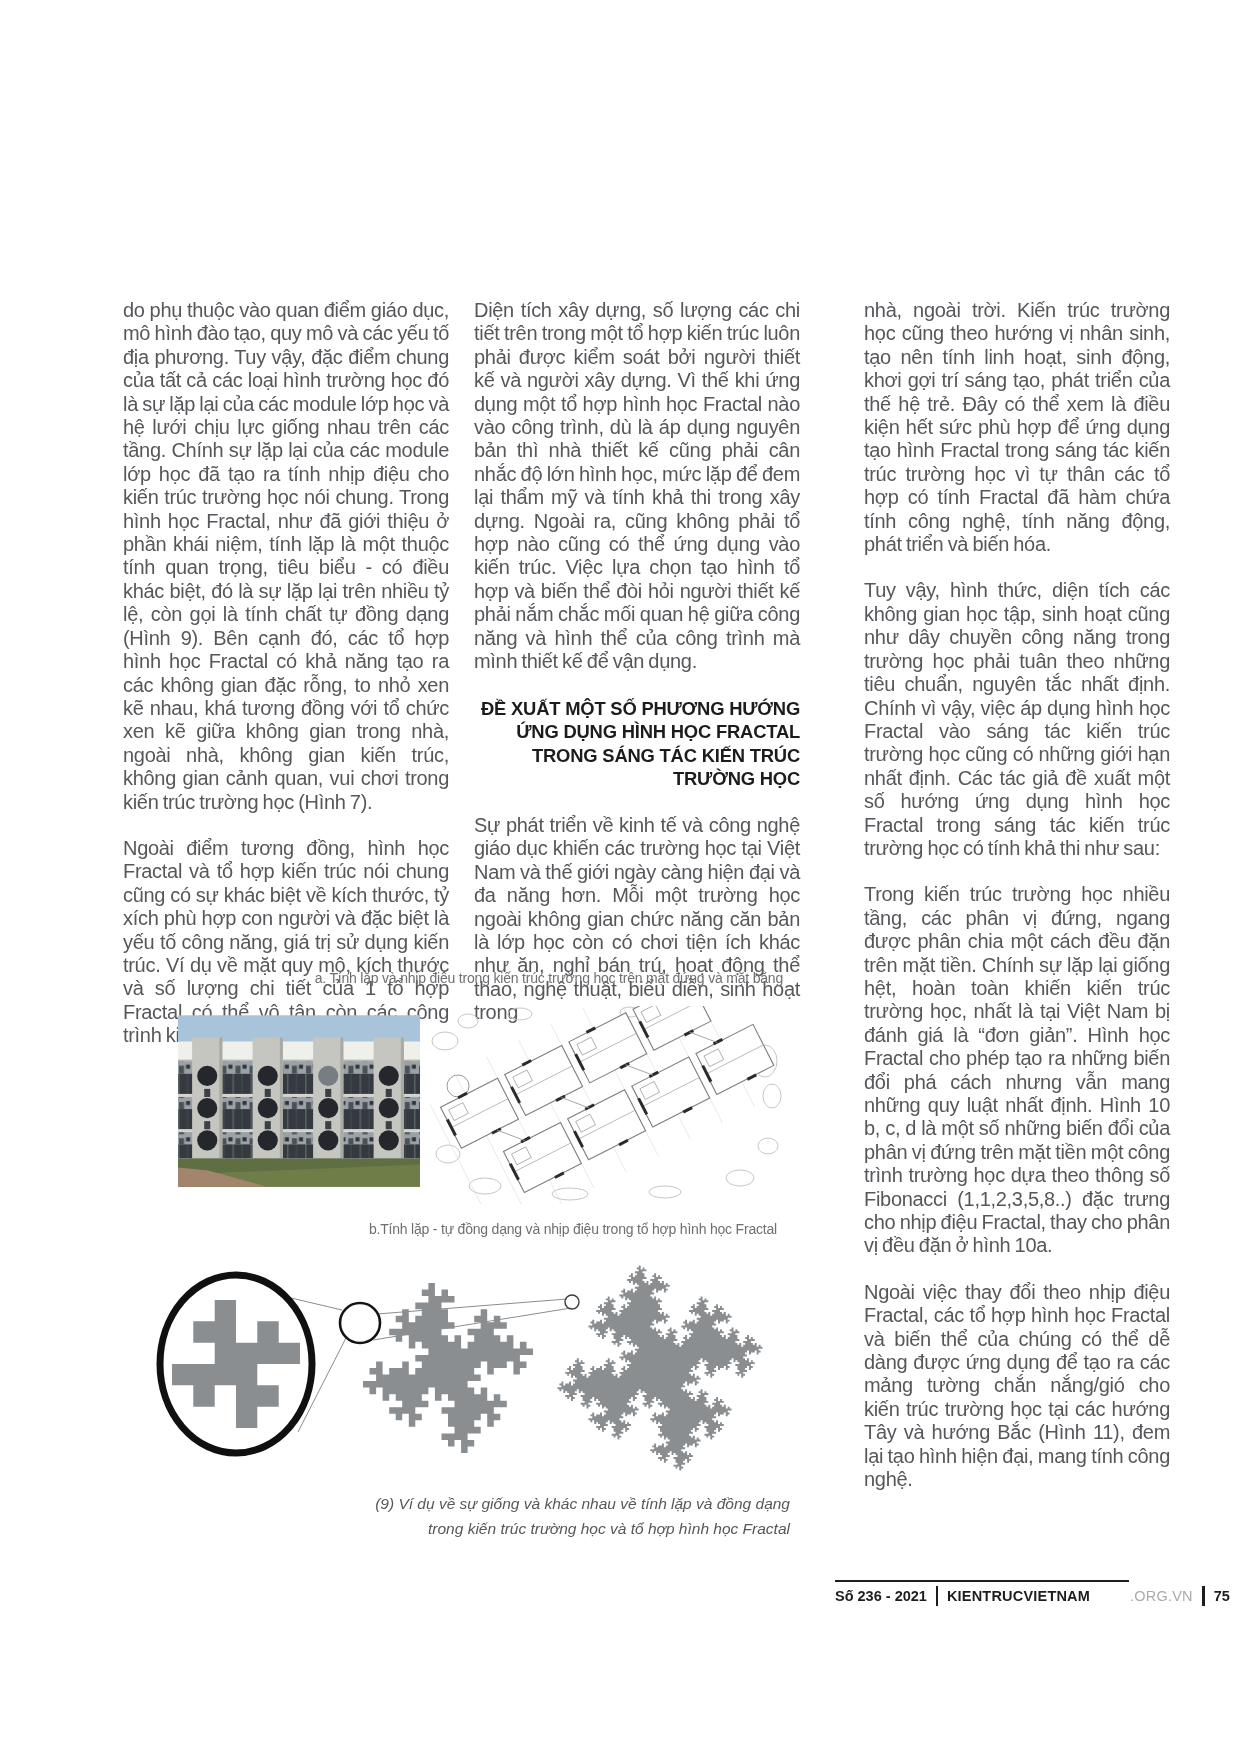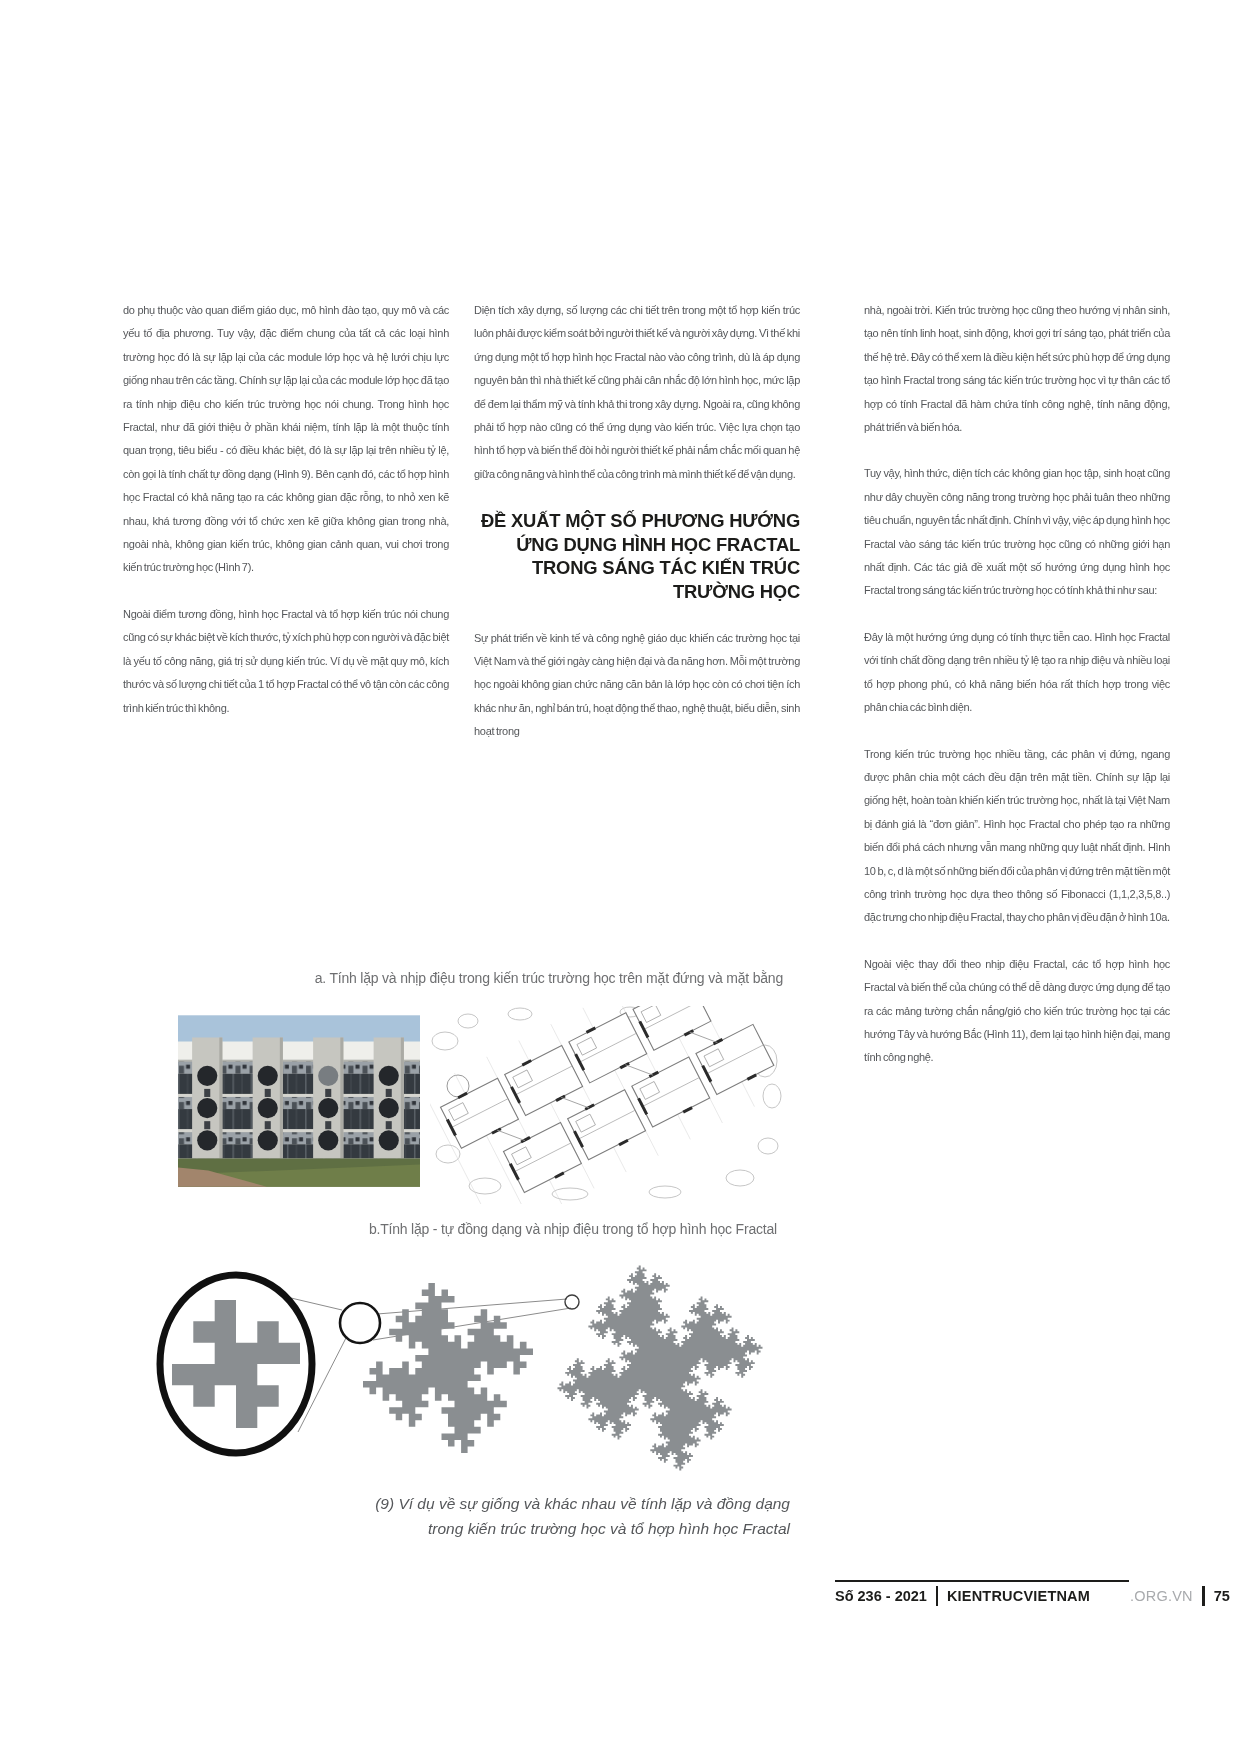--- a/index.html
+++ b/index.html
@@ -1,19 +1,19 @@
 <!DOCTYPE html>
 <html><head>
 <meta charset="utf-8">
 <style>
   html,body{margin:0;padding:0;background:#e8e8e8;}
   .page{position:relative;width:1241px;height:1754px;background:#ffffff;margin:0 auto;
         font-family:"Liberation Sans","DejaVu Sans",sans-serif;overflow:hidden;}
   .col{position:absolute;top:299px;}
-  .col p{margin:0 0 23px 0;font-size:11px;line-height:23.4px;color:#55575a;
+  .col p{margin:0 0 23px 0;font-size:20px;line-height:23.4px;color:#55575a;
          text-align:justify;letter-spacing:-0.3px;word-spacing:-1px;hyphens:none;}
   .col1{left:123px;width:326px;}
   .col2{left:474px;width:326px;}
   .col3{left:864px;width:306px;}
   h2.section{font-size:18.4px;line-height:23.6px;font-weight:bold;color:#1c1c1a;
          margin:23px 0;letter-spacing:-0.2px;text-align:right;}
   p.sub{font-style:italic;}
   .cap{position:absolute;color:#6e6f71;font-size:14px;text-align:right;letter-spacing:-0.2px;}
   .cap-a{left:123px;top:970px;width:660px;}
   .cap-b{left:117px;top:1221px;width:660px;}
@@ -43,21 +43,20 @@
 
   <div class="col col2">
     <p>Diện tích xây dựng, số lượng các chi tiết trên trong một tổ hợp kiến trúc luôn phải được kiểm soát bởi người thiết kế và người xây dựng. Vì thế khi ứng dụng một tổ hợp hình học Fractal nào vào công trình, dù là áp dụng nguyên bản thì nhà thiết kế cũng phải cân nhắc độ lớn hình học, mức lặp để đem lại thẩm mỹ và tính khả thi trong xây dựng. Ngoài ra, cũng không phải tổ hợp nào cũng có thể ứng dụng vào kiến trúc. Việc lựa chọn tạo hình tổ hợp và biến thể đòi hỏi người thiết kế phải nắm chắc mối quan hệ giữa công năng và hình thể của công trình mà mình thiết kế để vận dụng.</p>
     <h2 class="section">ĐỀ XUẤT MỘT SỐ PHƯƠNG HƯỚNG ỨNG DỤNG HÌNH HỌC FRACTAL TRONG SÁNG TÁC KIẾN TRÚC TRƯỜNG HỌC</h2>
     <p>Sự phát triển về kinh tế và công nghệ giáo dục khiến các trường học tại Việt Nam và thế giới ngày càng hiện đại và đa năng hơn. Mỗi một trường học ngoài không gian chức năng căn bản là lớp học còn có chơi tiện ích khác như ăn, nghỉ bán trú, hoạt động thể thao, nghệ thuật, biểu diễn, sinh hoạt trong</p>
   </div>
 
   <div class="col col3">
     <p>nhà, ngoài trời. Kiến trúc trường học cũng theo hướng vị nhân sinh, tạo nên tính linh hoạt, sinh động, khơi gợi trí sáng tạo, phát triển của thế hệ trẻ. Đây có thể xem là điều kiện hết sức phù hợp để ứng dụng tạo hình Fractal trong sáng tác kiến trúc trường học vì tự thân các tổ hợp có tính Fractal đã hàm chứa tính công nghệ, tính năng động, phát triển và biến hóa.</p>
     <p>Tuy vậy, hình thức, diện tích các không gian học tập, sinh hoạt cũng như dây chuyền công năng trong trường học phải tuân theo những tiêu chuẩn, nguyên tắc nhất định. Chính vì vậy, việc áp dụng hình học Fractal vào sáng tác kiến trúc trường học cũng có những giới hạn nhất định. Các tác giả đề xuất một số hướng ứng dụng hình học Fractal trong sáng tác kiến trúc trường học có tính khả thi như sau:</p>
-    <p>Đây là một hướng ứng dụng có tính thực tiễn cao. Hình học Fractal với tính chất đồng dạng trên nhiều tỷ lệ tạo ra nhịp điệu và nhiều loại tổ hợp phong phú, có khả năng biến hóa rất thích hợp trong việc phân chia các bình diện.</p>
     <p>Trong kiến trúc trường học nhiều tầng, các phân vị đứng, ngang được phân chia một cách đều đặn trên mặt tiền. Chính sự lặp lại giống hệt, hoàn toàn khiến kiến trúc trường học, nhất là tại Việt Nam bị đánh giá là “đơn giản”. Hình học Fractal cho phép tạo ra những biến đổi phá cách nhưng vẫn mang những quy luật nhất định. Hình 10 b, c, d là một số những biến đổi của phân vị đứng trên mặt tiền một công trình trường học dựa theo thông số Fibonacci (1,1,2,3,5,8..) đặc trưng cho nhịp điệu Fractal, thay cho phân vị đều đặn ở hình 10a.</p>
     <p>Ngoài việc thay đổi theo nhịp điệu Fractal, các tổ hợp hình học Fractal và biến thể của chúng có thể dễ dàng được ứng dụng để tạo ra các mảng tường chắn nắng/gió cho kiến trúc trường học tại các hướng Tây và hướng Bắc (Hình 11), đem lại tạo hình hiện đại, mang tính công nghệ.</p>
   </div>
 
   <div class="cap cap-a">a. Tính lặp và nhịp điệu trong kiến trúc trường học trên mặt đứng và mặt bằng</div>
   <div class="cap cap-b">b.Tính lặp - tự đồng dạng và nhịp điệu trong tổ hợp hình học Fractal</div>
 
   <svg class="photo" viewBox="0 0 240 170" aria-hidden="true">
     <defs>
       <pattern id="pnl" width="14" height="12" patternUnits="userSpaceOnUse">

